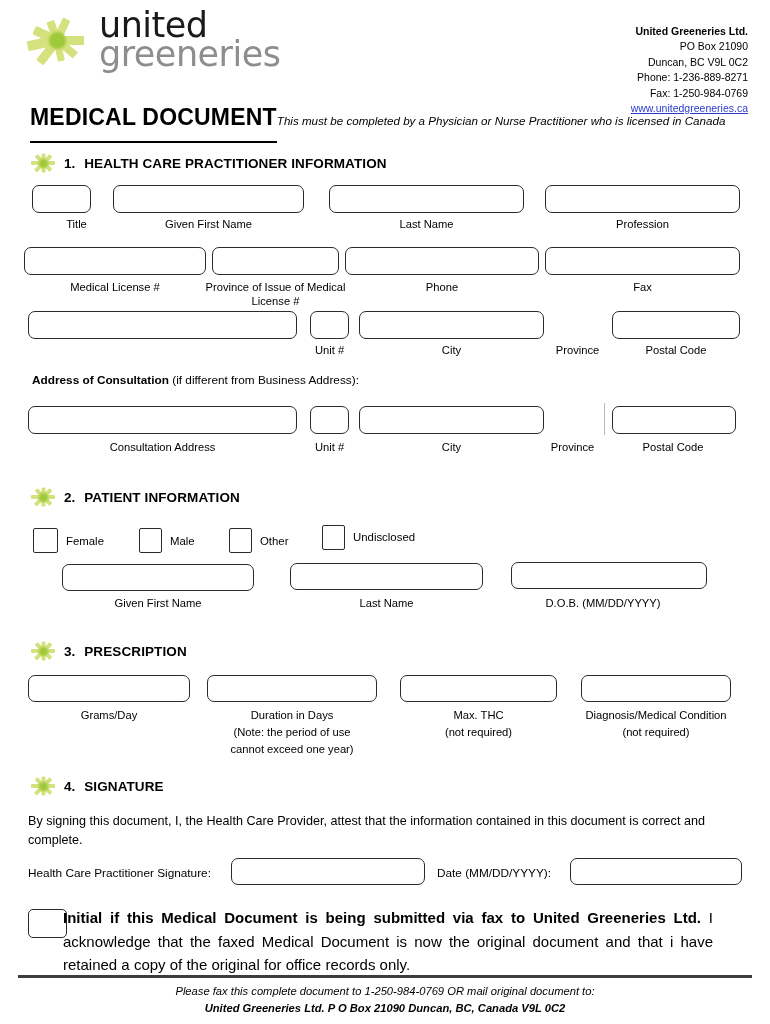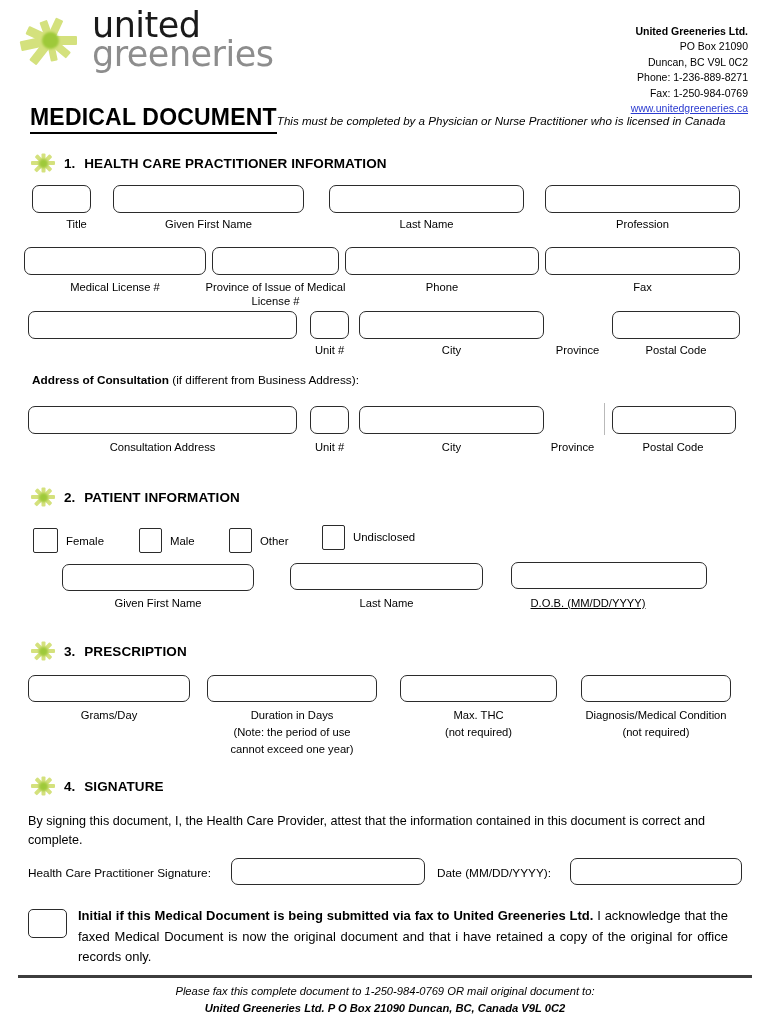--- a/index.html
+++ b/index.html
@@ -23,21 +23,21 @@
 
   
   .header {
     position: absolute;
     left: 0; top: 0;
     width: 770px;
     height: 96px;
   }
   .logo-wrap {
     position: absolute;
-    left: 14px; top: 4px;
+    left: 21px; top: 4px;
     display: flex;
     align-items: center;
   }
   .starburst {
     position: relative;
     width: 72px;
     height: 72px;
     flex: none;
   }
   .starburst .ray {
@@ -100,21 +100,21 @@
     top: 104px;
     width: 730px;
     display: flex;
     align-items: baseline;
   }
   .doc-title {
     font-size: 23px;
     font-weight: bold;
     letter-spacing: 0.2px;
     border-bottom: 2.5px solid #000;
-    padding-bottom: 1px;
+    padding-bottom: 10px;
     white-space: nowrap;
   }
   .doc-subtitle {
     font-size: 11.6px;
     font-style: italic;
     white-space: nowrap;
   }
 
   
   .section-head {
@@ -203,24 +203,24 @@
     position: absolute;
     left: 28px;
     top: 812px;
     width: 690px;
     font-size: 12.6px;
     line-height: 1.52;
   }
 
   .initial-text {
     position: absolute;
-    left: 78px;
+    left: 63px;
     top: 906px;
     width: 650px;
-    font-size: 13px;
+    font-size: 15px;
     line-height: 1.58;
     text-align: justify;
   }
   .initial-text b { font-weight: bold; }
 
   
   .footer-rule {
     position: absolute;
     left: 18px;
     top: 975px;
@@ -382,21 +382,21 @@
   <div class="checkbox" style="left:322px; top:525px; width:23px; height:25px;"></div>
   <div class="cb-label" style="left:353px; top:531px;">Undisclosed</div>
 
   <div class="fbox" style="left:62px; top:564px; width:192px; height:27px;"></div>
   <div class="flabel" style="left:62px; top:596px; width:192px;">Given First Name</div>
 
   <div class="fbox" style="left:290px; top:563px; width:193px; height:27px;"></div>
   <div class="flabel" style="left:290px; top:596px; width:193px;">Last Name</div>
 
   <div class="fbox" style="left:511px; top:562px; width:196px; height:27px;"></div>
-  <div class="flabel" style="left:490px; top:596px; width:196px;text-decoration:underline;">D.O.B. (MM/DD/YYYY)</div>
+  <div class="flabel" style="left:505px; top:596px; width:196px;">D.O.B. (MM/DD/YYYY)</div>
 
   <div class="section-head" style="left:28px; top:636px;">
     <span class="sec-star">
       <span class="ray" style="width:13px;height:4px;margin-left:-1.5px;margin-top:-2px;transform:rotate(0deg);transform-origin:1.5px 2px;"></span>
       <span class="ray" style="width:12px;height:4px;margin-left:-1.5px;margin-top:-2px;transform:rotate(45deg);transform-origin:1.5px 2px;"></span>
       <span class="ray" style="width:11px;height:4px;margin-left:-1.5px;margin-top:-2px;transform:rotate(90deg);transform-origin:1.5px 2px;"></span>
       <span class="ray" style="width:13px;height:4px;margin-left:-1.5px;margin-top:-2px;transform:rotate(135deg);transform-origin:1.5px 2px;"></span>
       <span class="ray" style="width:14px;height:4px;margin-left:-1.5px;margin-top:-2px;transform:rotate(180deg);transform-origin:1.5px 2px;"></span>
       <span class="ray" style="width:12px;height:4px;margin-left:-1.5px;margin-top:-2px;transform:rotate(225deg);transform-origin:1.5px 2px;"></span>
       <span class="ray" style="width:11px;height:4px;margin-left:-1.5px;margin-top:-2px;transform:rotate(270deg);transform-origin:1.5px 2px;"></span>

